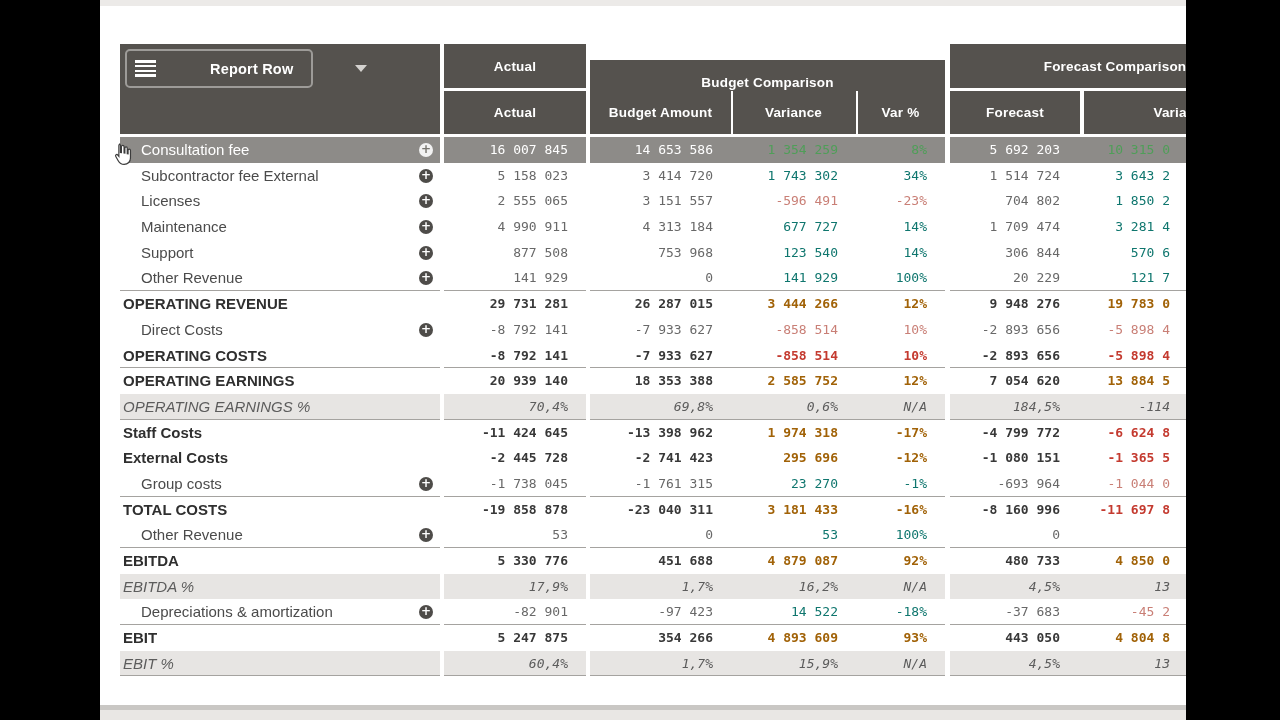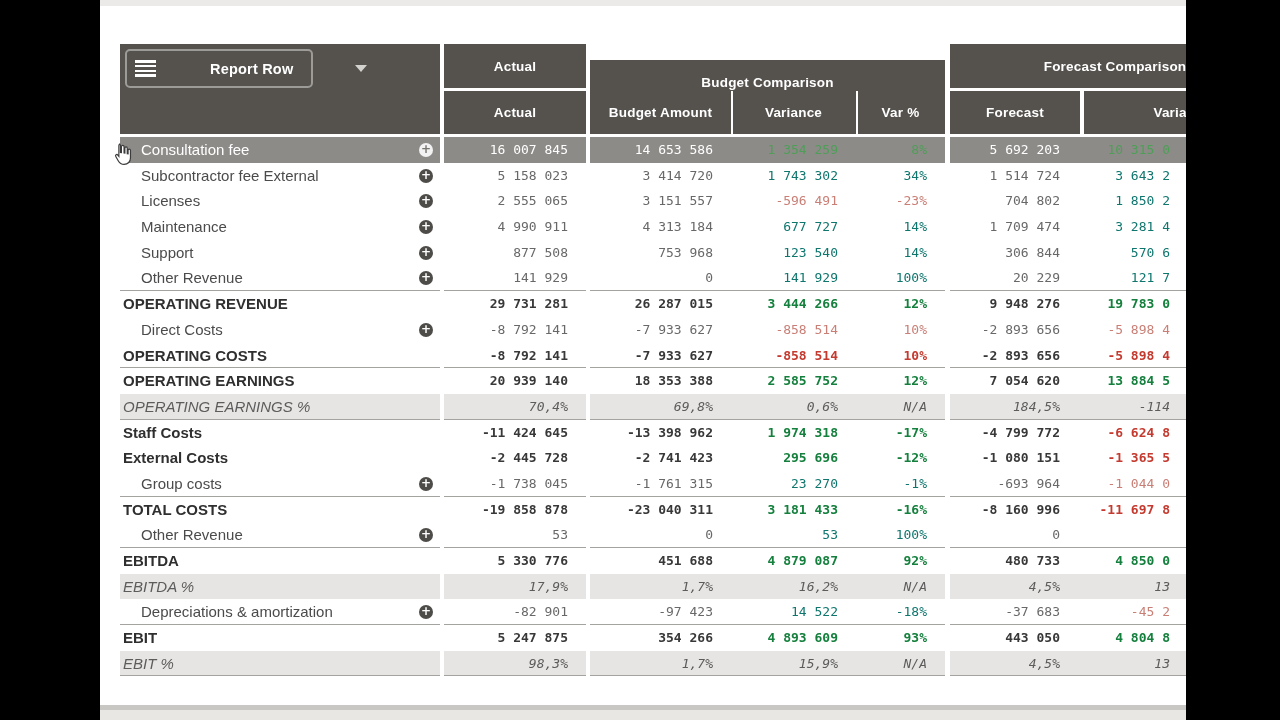--- a/index.html
+++ b/index.html
@@ -51,21 +51,21 @@
 
   .num{font-family:"DejaVu Sans Mono",monospace;font-size:13px;color:#686868;text-align:right;}
   .lbl-txt{font-size:15px;color:#4b4b4b;white-space:nowrap;overflow:hidden;}
   .plus{flex:none;margin-left:auto;margin-right:7px;width:14px;height:14px;border-radius:50%;
         background:#4e4c49;color:#fff;font:bold 12px/13.5px "DejaVu Sans",sans-serif;
         text-align:center;cursor:pointer;}
 
   .num.pos{color:#0f766e;} .num.neg{color:#c97f76;}
   .tr.bold .lbl-txt{font-weight:bold;color:#2f2f2f;}
   .tr.bold .num{font-weight:bold;color:#383838;}
-  .tr.bold .num.pos{color:#15803d;} .tr.bold .num.neg{color:#c43a2f;}
+  .tr.bold .num.pos{color:#a16207;} .tr.bold .num.neg{color:#c43a2f;}
 
   .tr.pct .cell{background:#e7e5e3;}
   .tr.pct .lbl-txt,.tr.pct .num{font-style:italic;color:#5c5c5c;font-weight:normal;}
 
   .tr.sel .cell{background:#8d8b88;}
   .tr.sel .lbl-txt{color:#fff;}
   .tr.sel .num{color:#fff;text-align:right;}
   .tr.sel .num.pos{color:#4f9e58;}
   .tr.sel .plus{background:#f2f2f2;color:#77756f;}
 
@@ -415,21 +415,21 @@
             <div class="cell num c-vp pos">93%</div>
             <div class="gap g5"></div>
             <div class="cell num c-fc">443 050</div>
             <div class="cell num c-fv pos">4 804 8</div>
           </div>
           <div class="tr pct sep">
             <div class="cell c-lbl">
               <span class="lbl-txt">EBIT %</span>
             </div>
             <div class="gap g4"></div>
-            <div class="cell num c-act">98,3%</div>
+            <div class="cell num c-act">60,4%</div>
             <div class="gap g4"></div>
             <div class="cell num c-bud">1,7%</div>
             <div class="cell num c-var">15,9%</div>
             <div class="cell num c-vp">N/A</div>
             <div class="gap g5"></div>
             <div class="cell num c-fc">4,5%</div>
             <div class="cell num c-fv">13</div>
           </div>
         </div>
     </div>

